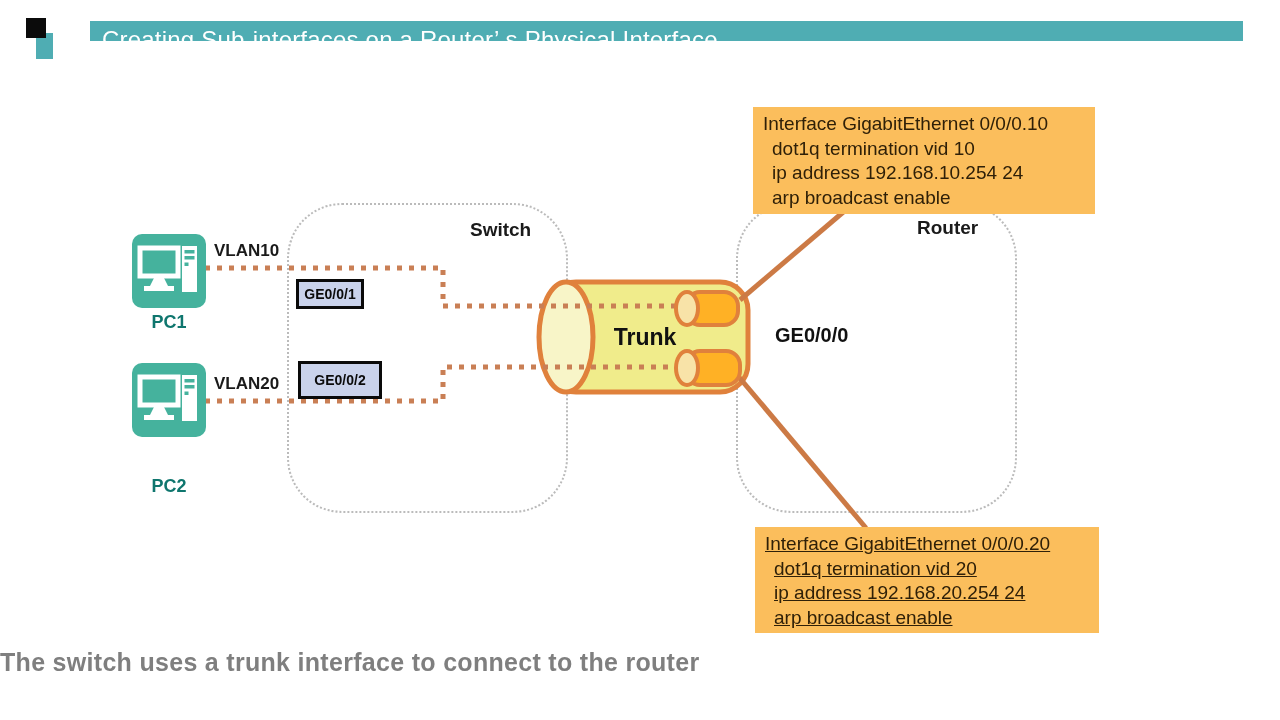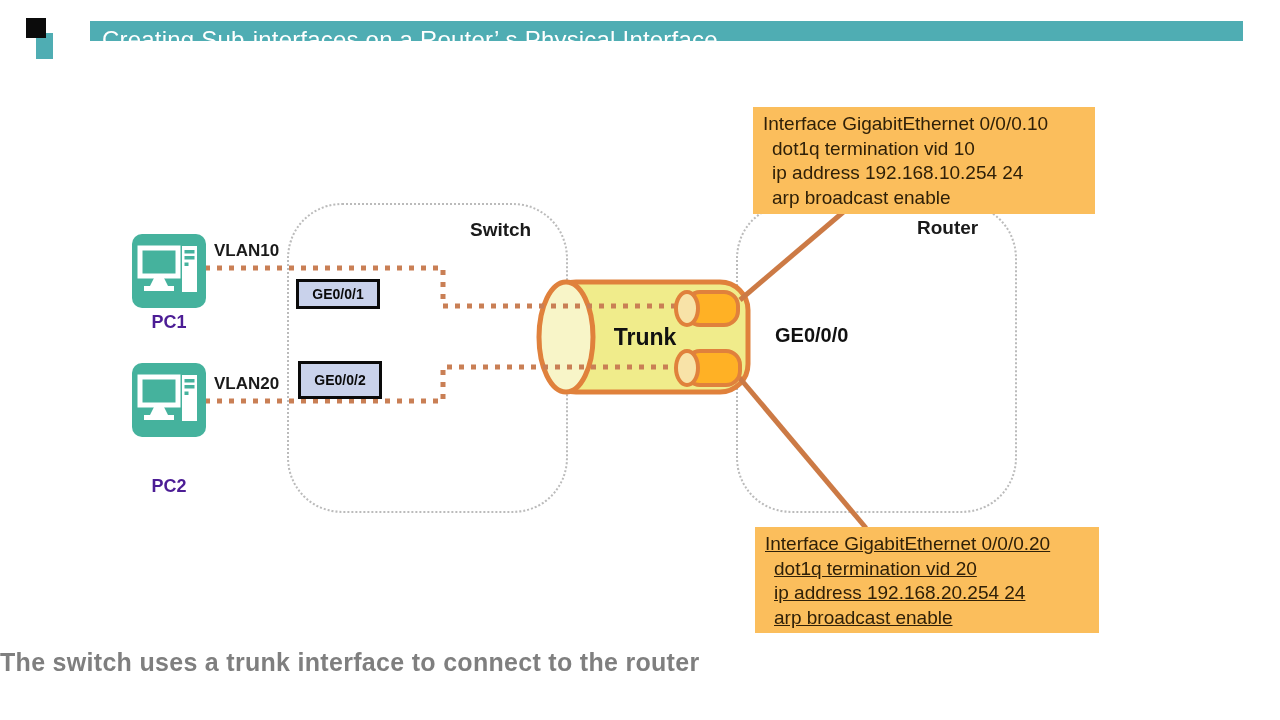--- a/index.html
+++ b/index.html
@@ -24,30 +24,30 @@
   }
   .region-switch{left:287px;top:203px;width:277px;height:306px;}
   .region-router{left:736px;top:203px;width:277px;height:306px;}
   .region-label{font-weight:bold;font-size:19px;color:#1a1a1a;z-index:6;}
 
   
   .draw-layer{left:0;top:0;z-index:2;}
 
   
   .pc-icon{width:74px;height:74px;z-index:6;}
-  .pc-label{width:74px;text-align:center;font-weight:bold;font-size:18px;color:#4c1d95;z-index:6;}
+  .pc-label{width:74px;text-align:center;font-weight:bold;font-size:18px;color:#0f766e;z-index:6;}
   .vlan-label{font-weight:bold;font-size:17px;color:#1a1a1a;z-index:6;}
 
   
   .ge-box{
     background:#c9d2eb;border:3px solid #0a0a0a;z-index:6;
     font-weight:bold;font-size:14px;color:#0a0a0a;
     display:flex;align-items:center;justify-content:center;box-sizing:border-box;
   }
-  .ge1{left:296px;top:279px;width:84px;height:30px;}
+  .ge1{left:296px;top:279px;width:68px;height:30px;}
   .ge2{left:298px;top:361px;width:84px;height:38px;}
 
   .trunk-label{left:600px;top:324px;width:90px;text-align:center;
     font-weight:bold;font-size:23px;color:#111;z-index:6;}
   .ge000-label{left:775px;top:324px;font-weight:bold;font-size:20px;color:#111;z-index:6;}
 
   
   .callout{
     background:#fbbe5c;z-index:7;color:#2f2008;font-size:19px;line-height:24.5px;
     padding:5px 10px;box-sizing:border-box;

